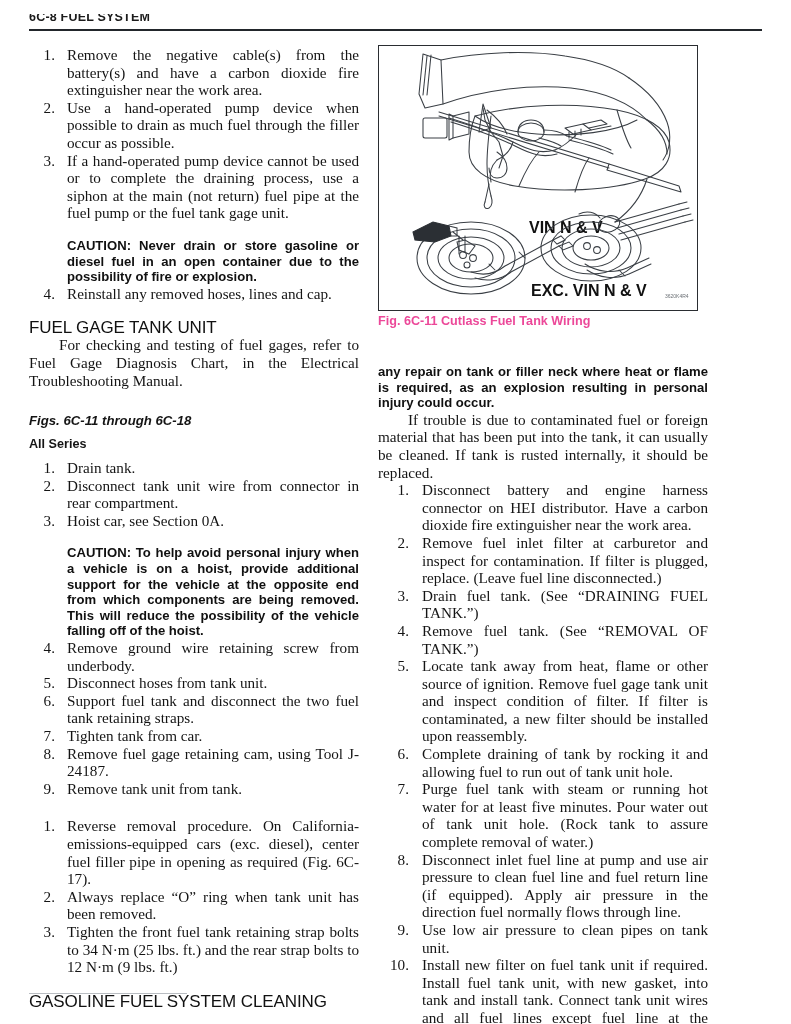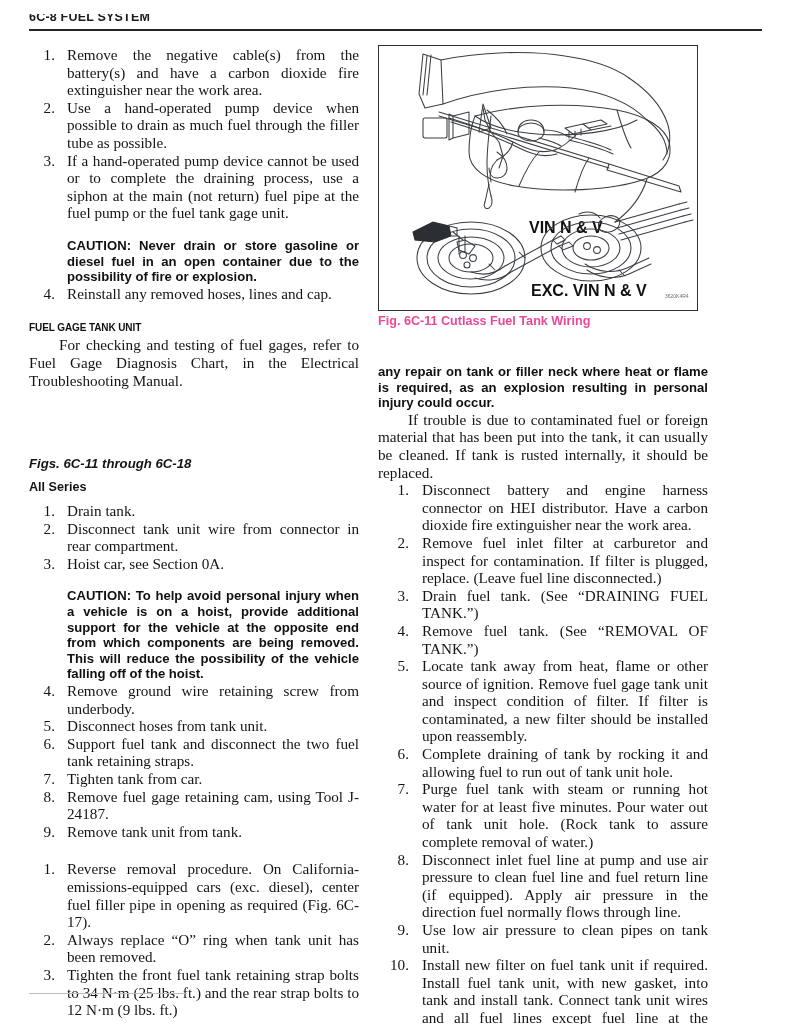--- a/index.html
+++ b/index.html
@@ -64,33 +64,32 @@
     line-height: 17.6px;
     text-align: justify;
     text-justify: inter-word;
     hyphens: none;
   }
   .indent { text-indent: 30px; }
 
   
   .sec-head {
     font-family: "Liberation Sans", "DejaVu Sans", sans-serif;
-    font-weight: bold;
-    font-size: 10px;
+    font-weight: normal;
+    font-size: 17px;
     line-height: 17px;
     letter-spacing: -0.1px;
     color: #111;
   }
   .sub-head-italic {
     font-family: "Liberation Sans", "DejaVu Sans", sans-serif;
     font-weight: bold;
     font-style: italic;
     font-size: 13.2px;
     line-height: 16px;
-    margin-top: 43px;
   }
   .sub-head {
     font-family: "Liberation Sans", "DejaVu Sans", sans-serif;
     font-weight: bold;
     font-size: 12.6px;
     line-height: 16px;
   }
 
   
   .caution {
@@ -211,21 +210,21 @@
 
   <div class="col col-left">
 
     <ol class="numlist">
       <li>
         <span class="num">1.</span>
         <span>Remove the negative cable(s) from the battery(s) and have a carbon dioxide fire extinguisher near the work area.</span>
       </li>
       <li>
         <span class="num">2.</span>
-        <span>Use a hand-operated pump device when possible to drain as much fuel through the filler tube as possible.</span>
+        <span>Use a hand-operated pump device when possible to drain as much fuel through the filler occur as possible.</span>
       </li>
       <li>
         <span class="num">3.</span>
         <span>If a hand-operated pump device cannot be used or to complete the draining process, use a siphon at the main (not return) fuel pipe at the fuel pump or the fuel tank gage unit.</span>
         <span class="caution">CAUTION: Never drain or store gasoline or diesel fuel in an open container due to the possibility of fire or explosion.</span>
       </li>
       <li>
         <span class="num">4.</span>
         <span>Reinstall any removed hoses, lines and cap.</span>
       </li>

